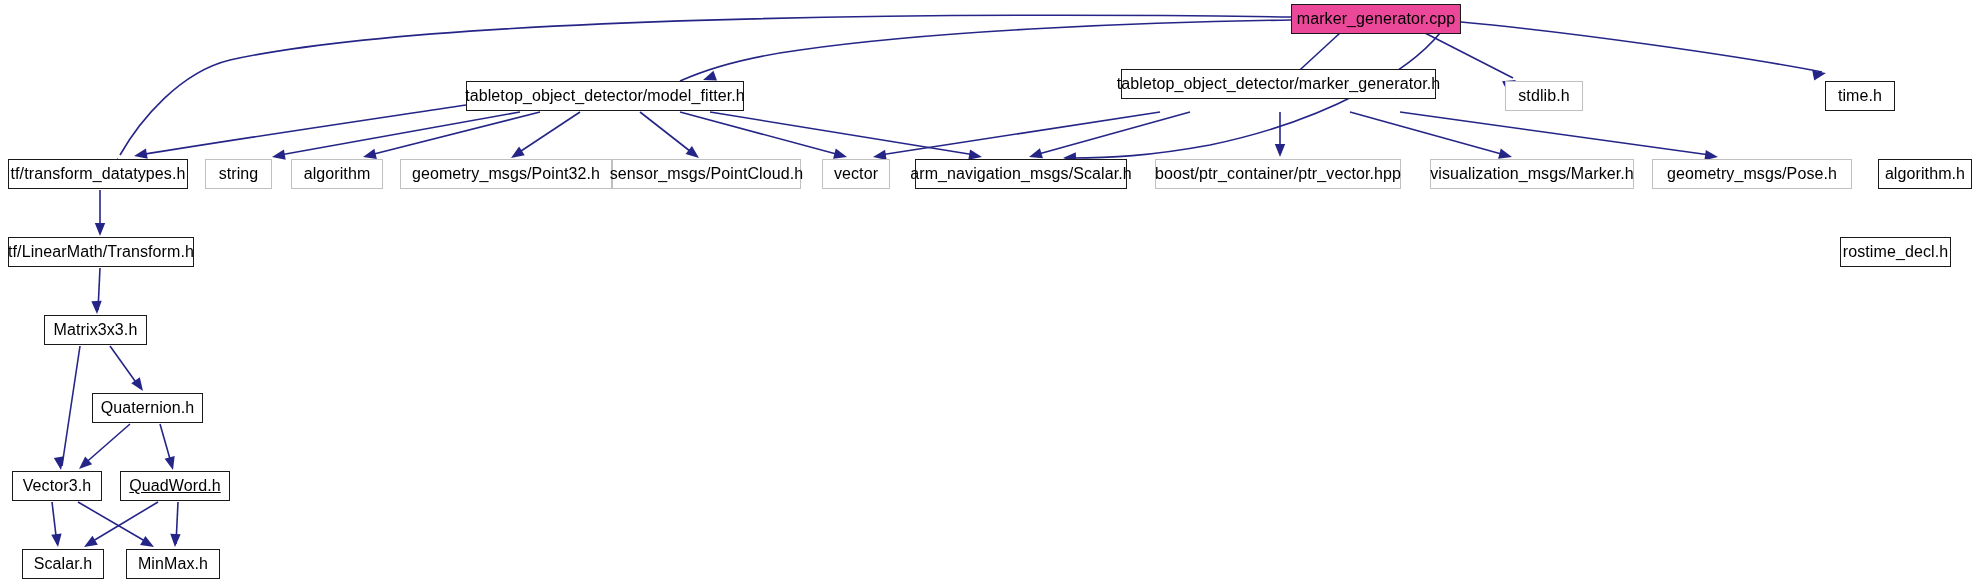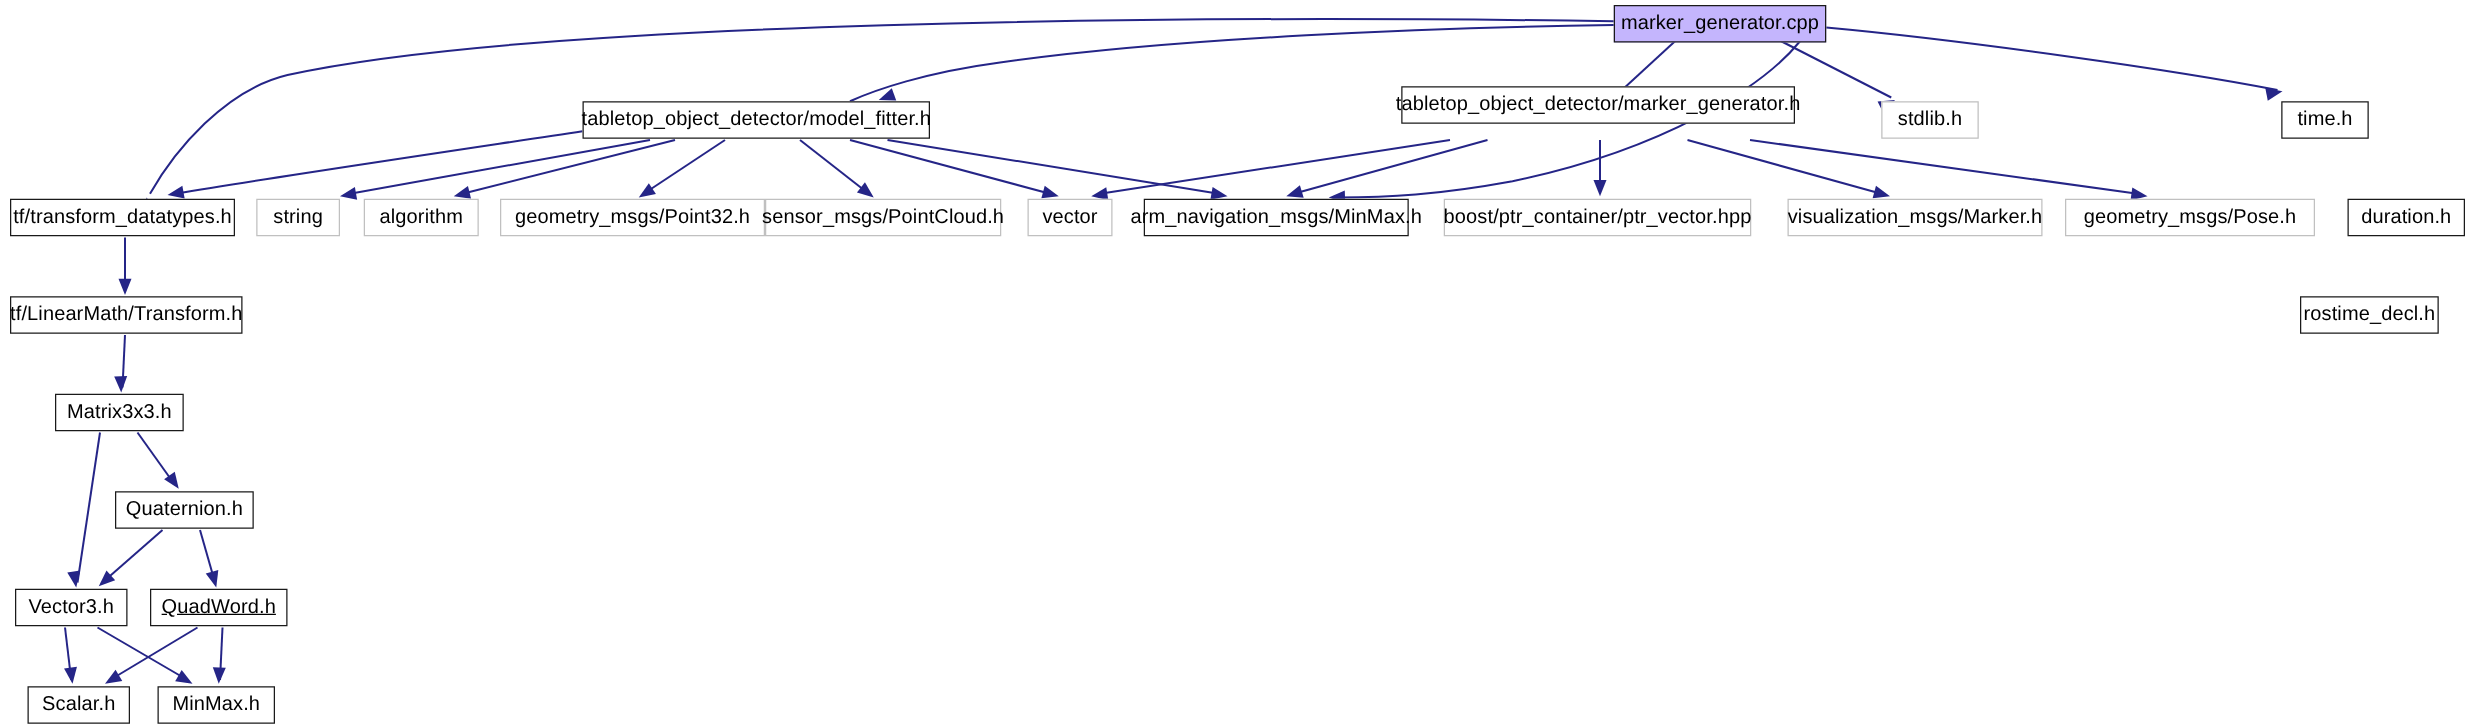--- a/index.html
+++ b/index.html
@@ -36,21 +36,21 @@
     font-size: 16px;
     line-height: 1;
     height: 30px;
     padding: 0 9px;
     letter-spacing: 0.1px;
   }
   .node.solid {
     border: 1.6px solid #1a1a1a;
   }
   .node.root {
-    background: #c4b5fd;
+    background: #ec4899;
     border: 1.6px solid #1a1a1a;
   }
   .node-label {
     pointer-events: none;
   }
 </style>
 </head>
 <body>
 
 <div id="graph-root">
@@ -142,33 +142,33 @@
       <div class="node faint" style="left: 400px; top: 159px; width: 212px;">
         <span class="node-label">geometry_msgs/Point32.h</span>
       </div>
       <div class="node faint" style="left: 612px; top: 159px; width: 189px;">
         <span class="node-label">sensor_msgs/PointCloud.h</span>
       </div>
       <div class="node faint" style="left: 822px; top: 159px; width: 68px;">
         <span class="node-label">vector</span>
       </div>
       <div class="node solid" style="left: 915px; top: 159px; width: 212px;">
-        <span class="node-label">arm_navigation_msgs/MinMax.h</span>
+        <span class="node-label">arm_navigation_msgs/Scalar.h</span>
       </div>
       <div class="node faint" style="left: 1155px; top: 159px; width: 246px;">
         <span class="node-label">boost/ptr_container/ptr_vector.hpp</span>
       </div>
       <div class="node faint" style="left: 1430px; top: 159px; width: 204px;">
         <span class="node-label">visualization_msgs/Marker.h</span>
       </div>
       <div class="node faint" style="left: 1652px; top: 159px; width: 200px;">
         <span class="node-label">geometry_msgs/Pose.h</span>
       </div>
       <div class="node solid" style="left: 1878px; top: 159px; width: 94px;">
-        <span class="node-label">duration.h</span>
+        <span class="node-label">algorithm.h</span>
       </div>
       <div class="node solid" style="left: 1840px; top: 237px; width: 111px;">
         <span class="node-label">rostime_decl.h</span>
       </div>
       <div class="node solid" style="left: 8px; top: 237px; width: 186px;">
         <span class="node-label">tf/LinearMath/Transform.h</span>
       </div>
       <div class="node solid" style="left: 44px; top: 315px; width: 103px;">
         <span class="node-label">Matrix3x3.h</span>
       </div>

